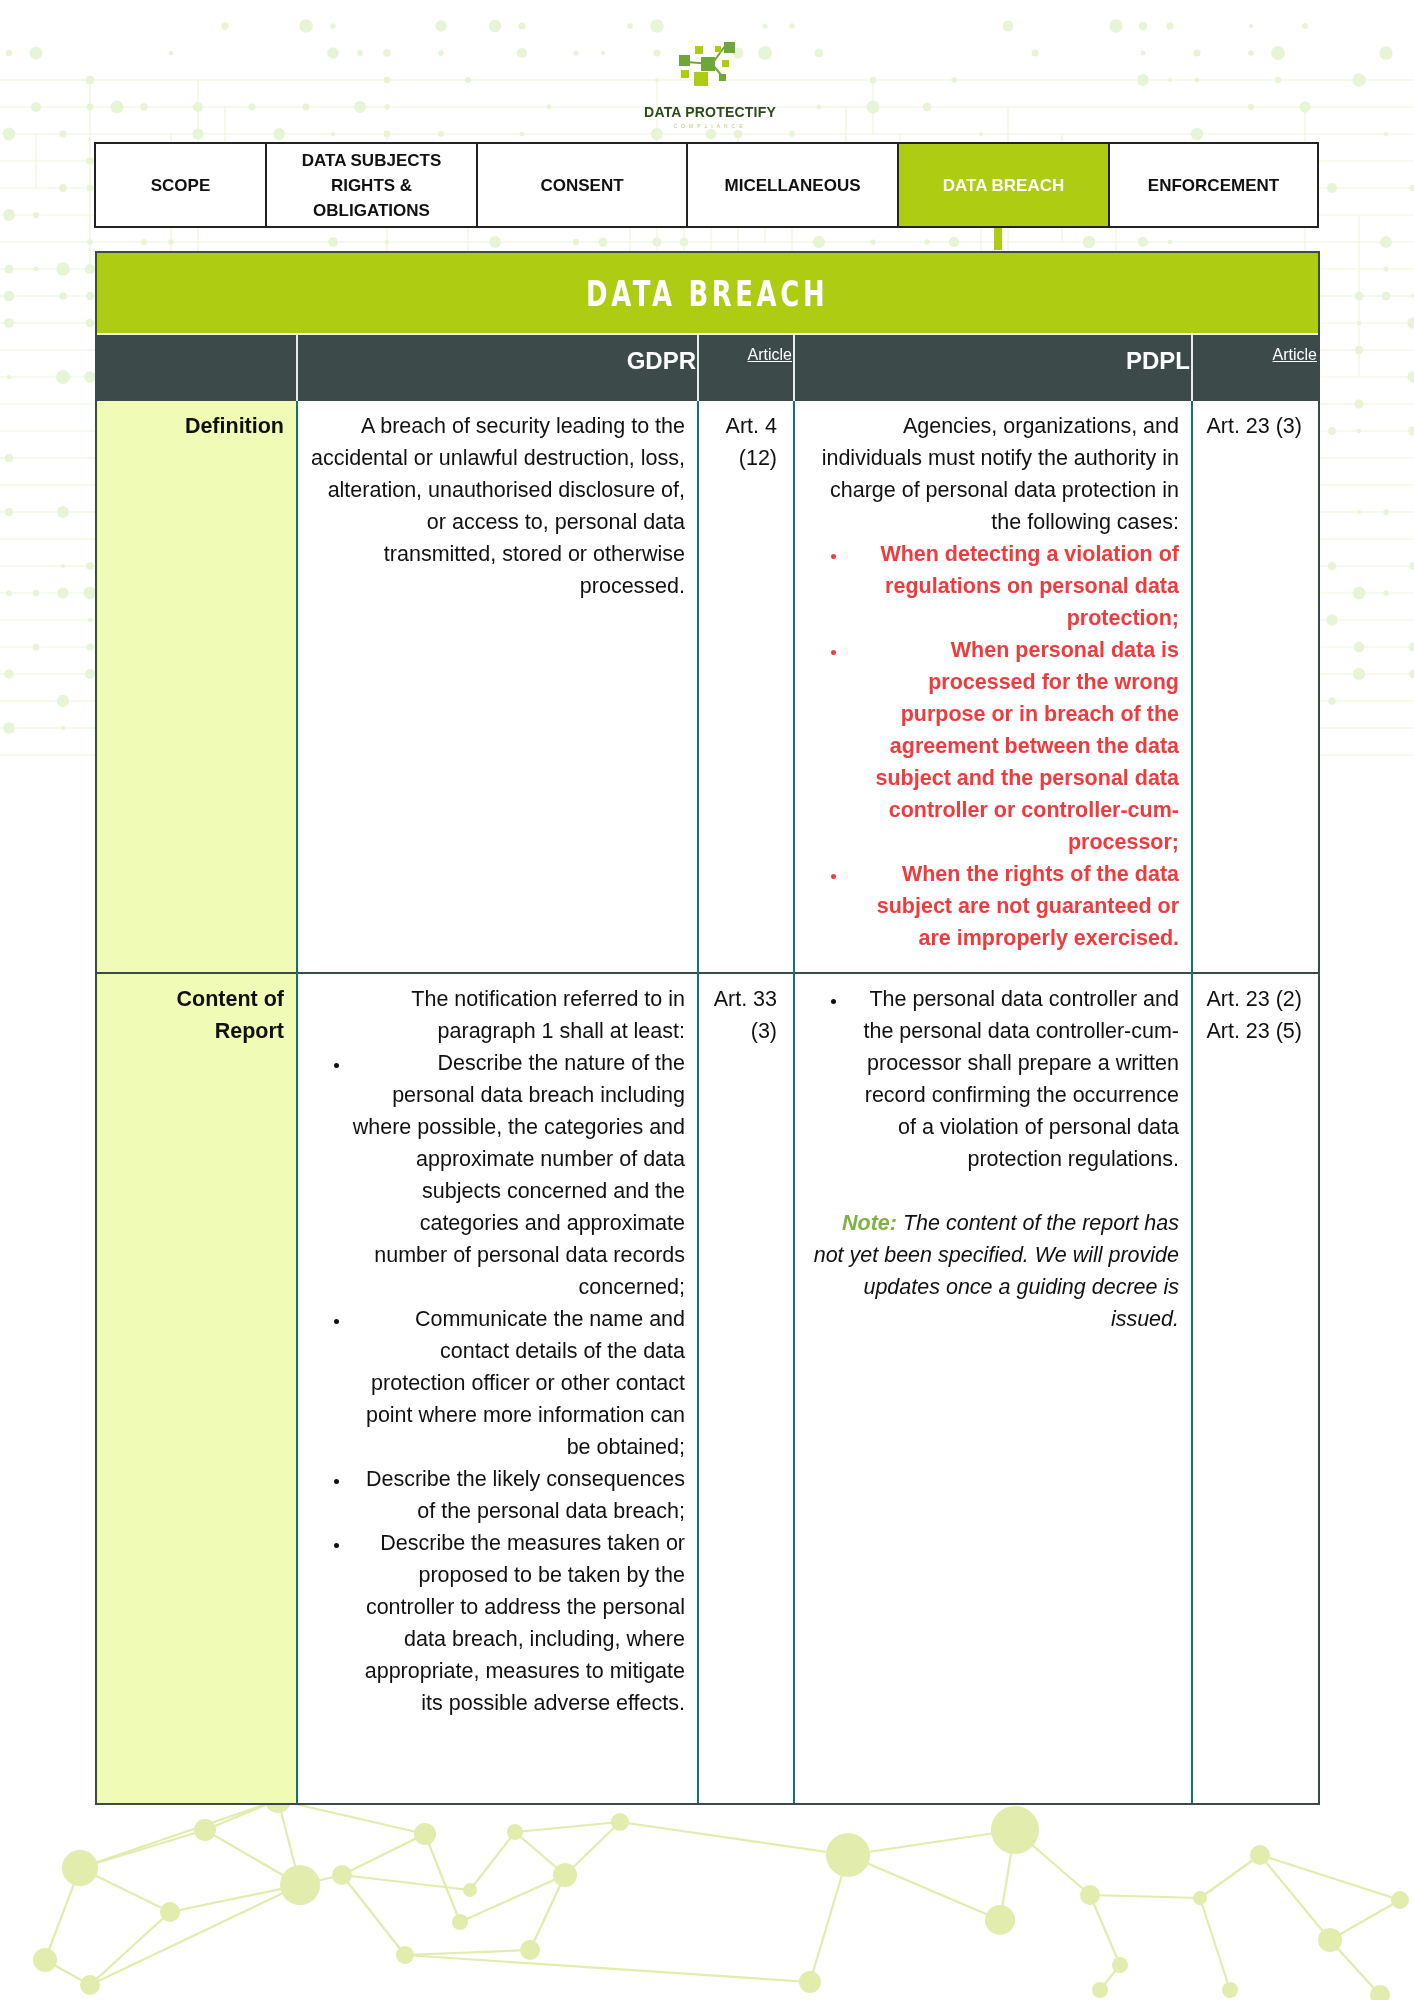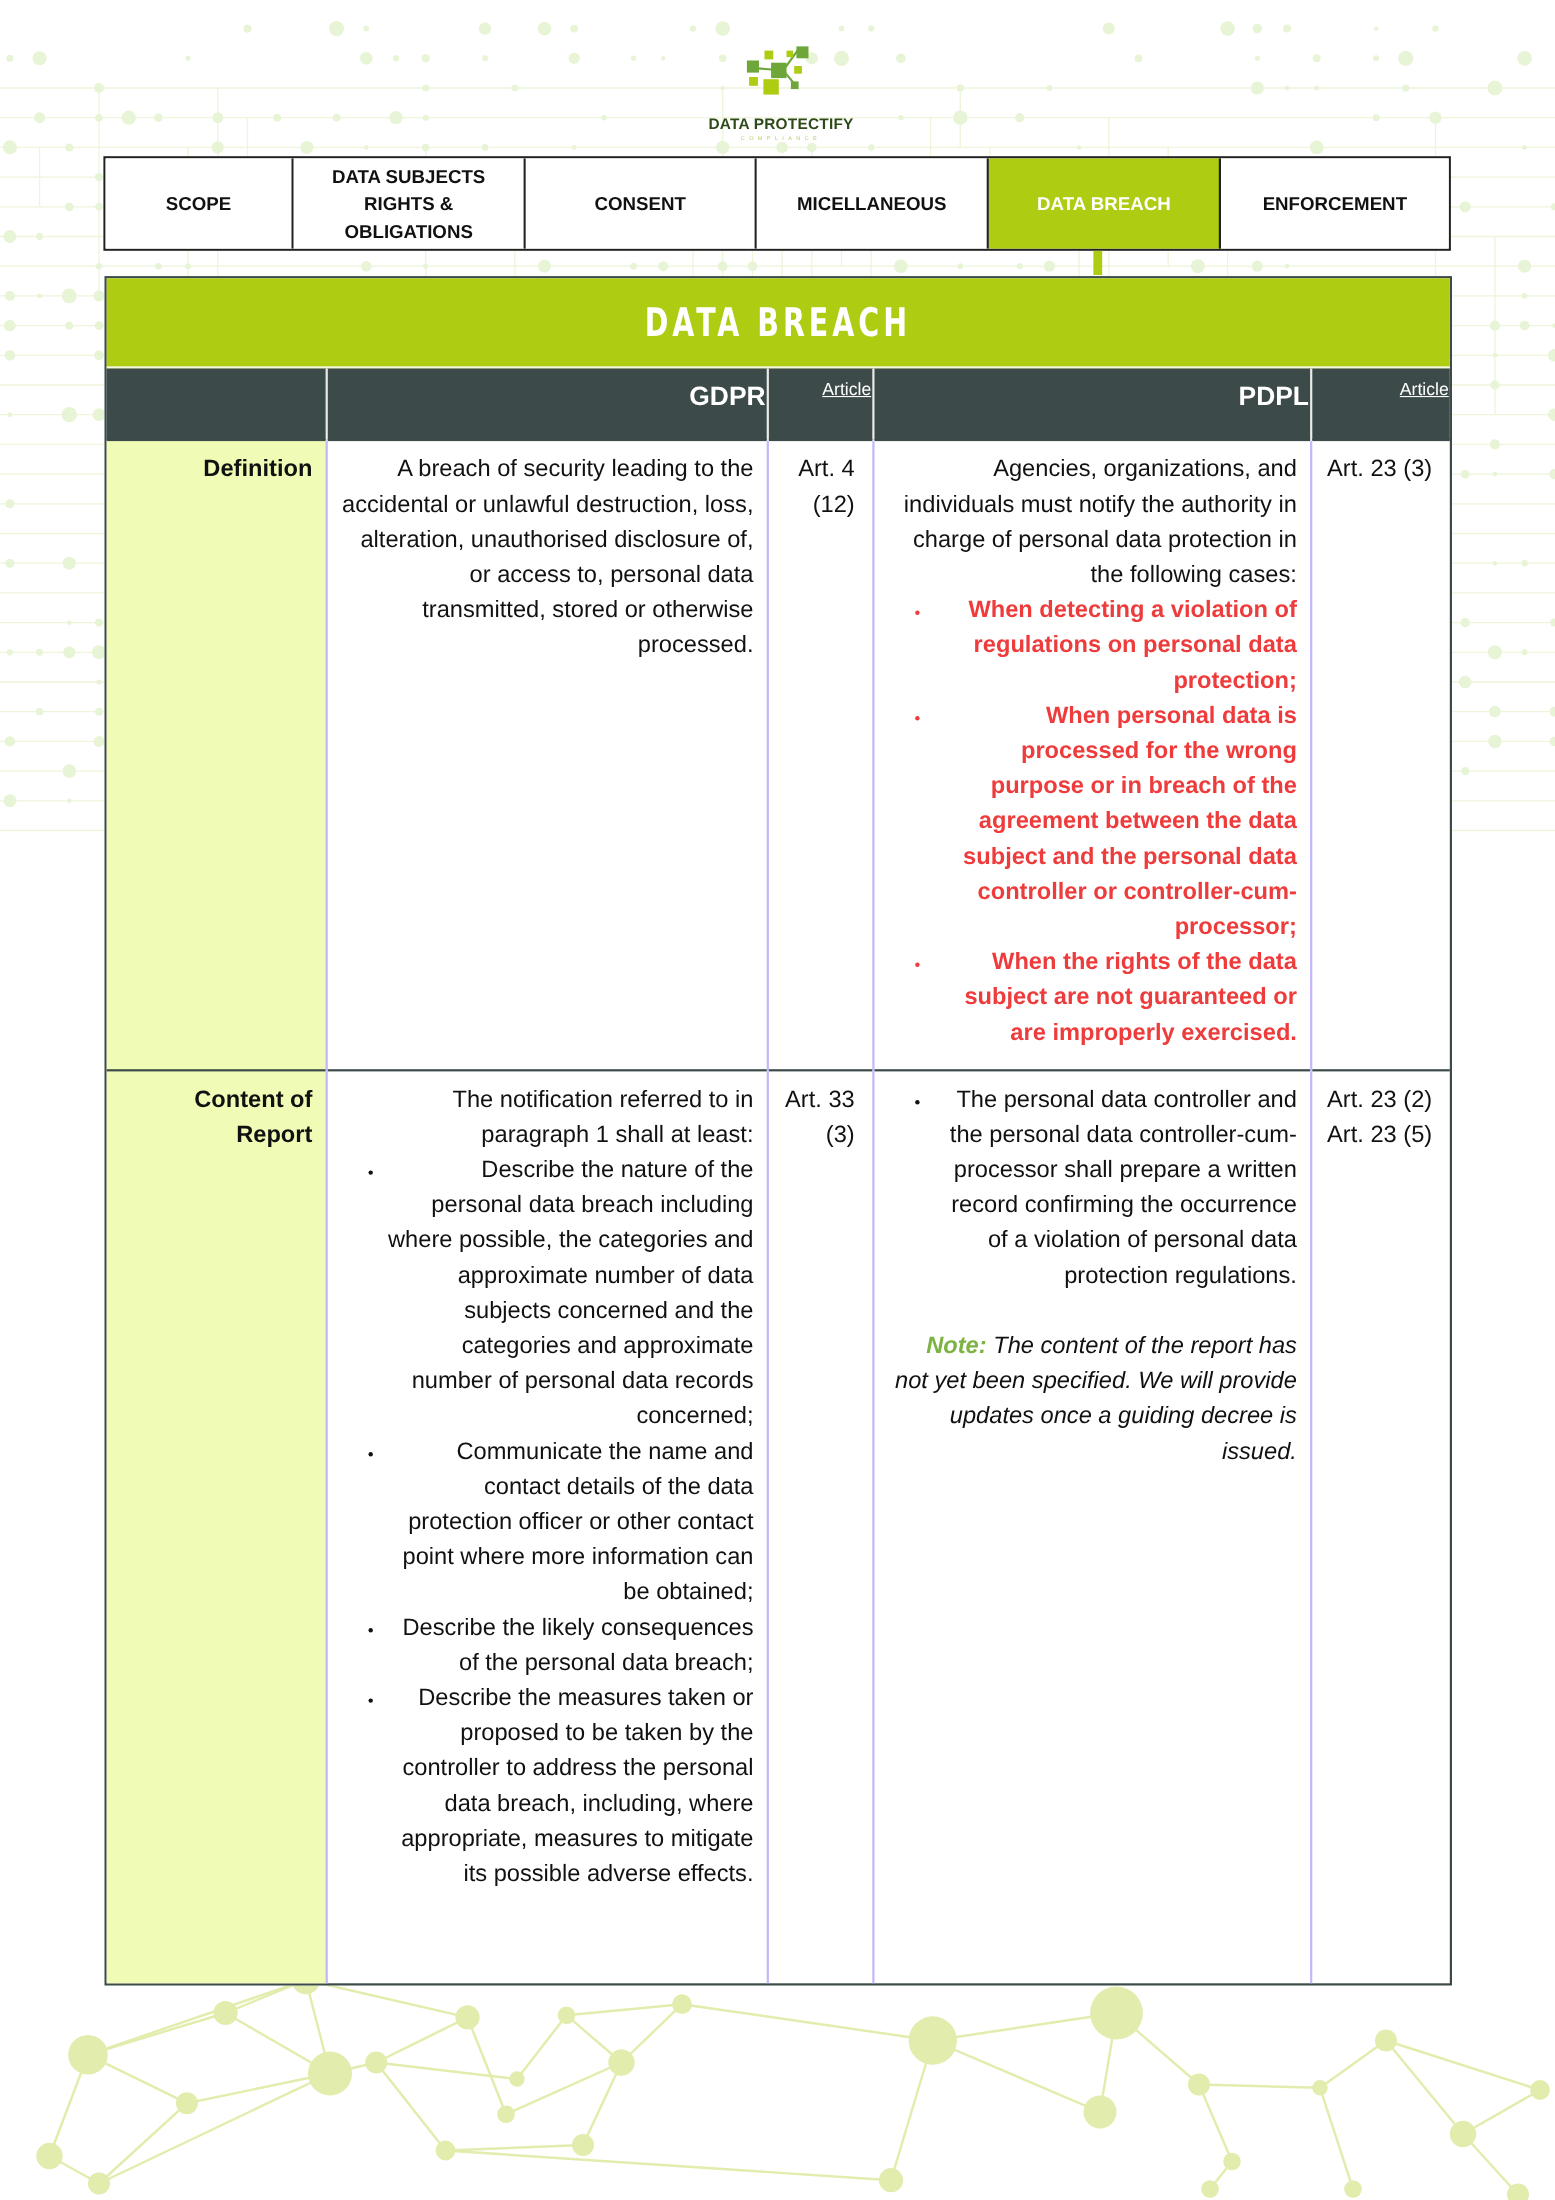--- a/index.html
+++ b/index.html
@@ -30,21 +30,21 @@
                border-bottom:2px solid #f3f6e0; }
   .title-bar span { color:#fff; font-family:"DejaVu Sans", sans-serif; font-weight:bold; font-size:36px;
                     letter-spacing:5px; transform:scaleX(0.72); display:inline-block; }
   table { border-collapse:collapse; width:100%; table-layout:fixed;text-align:right; }
   th { background:#3d4a4a; color:#fff; height:65px; vertical-align:top; padding-top:10px; box-sizing:border-box;
        border-left:2px solid #e9ece6; font-weight:normal; }
   th:first-child { border-left:none; }
   th.big { font-weight:bold; font-size:24px; padding-top:12px; }
   th.small { font-size:16px; padding-top:11px;text-decoration:underline; }
   td { vertical-align:top; font-size:21.5px; line-height:32px; padding:9px 12px 18px 12px;
-       border-left:2px solid #c4b5fd; border-top:2px solid #3d4a4a; }
+       border-left:2px solid #0f766e; border-top:2px solid #3d4a4a; }
   td:first-child { border-left:none; background:#f0fbb5; font-weight:bold; }
   td.art { padding-left:11px; padding-right:16px; }
   ul { margin:0; padding-left:40px; }
   ul.red li { color:#ee3b3b; font-weight:bold; }
   ul li::marker { font-size:16px; }
   .note-label { color:#7cb342; font-weight:bold; font-style:italic; }
   .note-text { font-style:italic; }
   .spacer { height:32px; }
 </style>
 </head>

